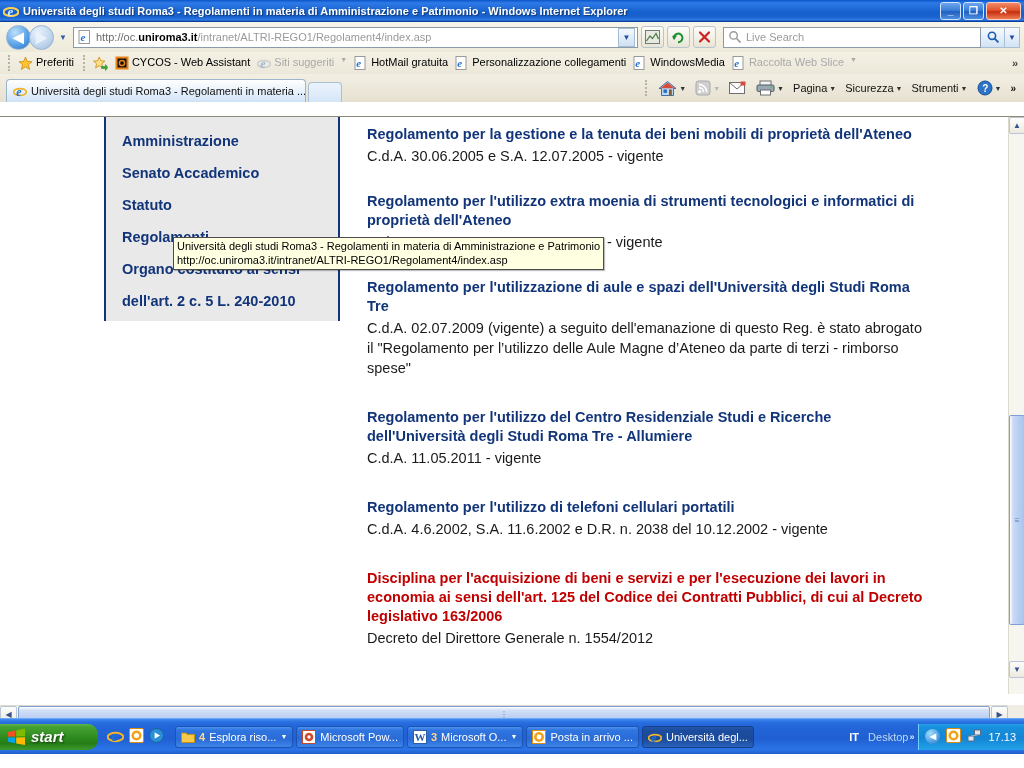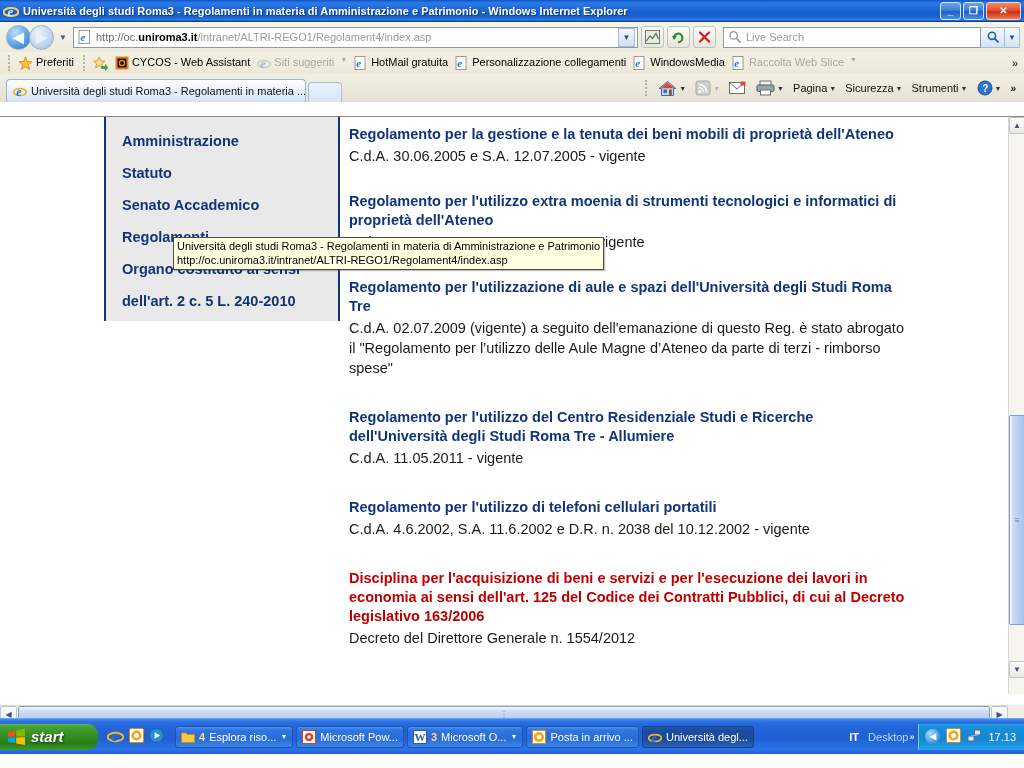--- a/index.html
+++ b/index.html
@@ -191,21 +191,21 @@
     border-left: 2px solid #12357a;
     border-right: 2px solid #12357a;
     padding: 8px 0 8px 16px;
   }
   .side-link {
     color: #12357a; font-weight: bold; font-size: 14.5px;
     line-height: 32px; white-space: nowrap;
   }
 
   .content {
-    position: absolute; left: 349px; top: 8px; width: 560px;
+    position: absolute; left: 367px; top: 8px; width: 560px;
   }
   .entry { margin-bottom: 4px; }
   .entry h3 {
     margin: 0 0 2px 0; font-size: 14.5px; font-weight: bold;
     color: #12357a; line-height: 19px;
   }
   .entry h3.red { color: #c00000; }
   .entry p {
     margin: 0; font-size: 14.5px; color: #1a1a1a; line-height: 20px;
   }
@@ -557,22 +557,22 @@
       </span>
     </div>
   </div>
 
   <div class="viewport">
     <div class="page">
 
       <div class="sidebar">
         <div id="sidelinks">
             <div class="side-link">Amministrazione</div>
+            <div class="side-link">Senato Accademico</div>
             <div class="side-link">Statuto</div>
-            <div class="side-link">Senato Accademico</div>
             <div class="side-link">Regolamenti</div>
             <div class="side-link">Organo costituito ai sensi</div>
             <div class="side-link">dell'art. 2 c. 5 L. 240-2010</div>
           </div>
       </div>
 
       <div class="content" id="content-list">
           <div class="entry">
             <h3>Regolamento per la gestione e la tenuta dei beni mobili di proprietà dell'Ateneo</h3>
             <p>C.d.A. 30.06.2005 e S.A. 12.07.2005 - vigente</p>

